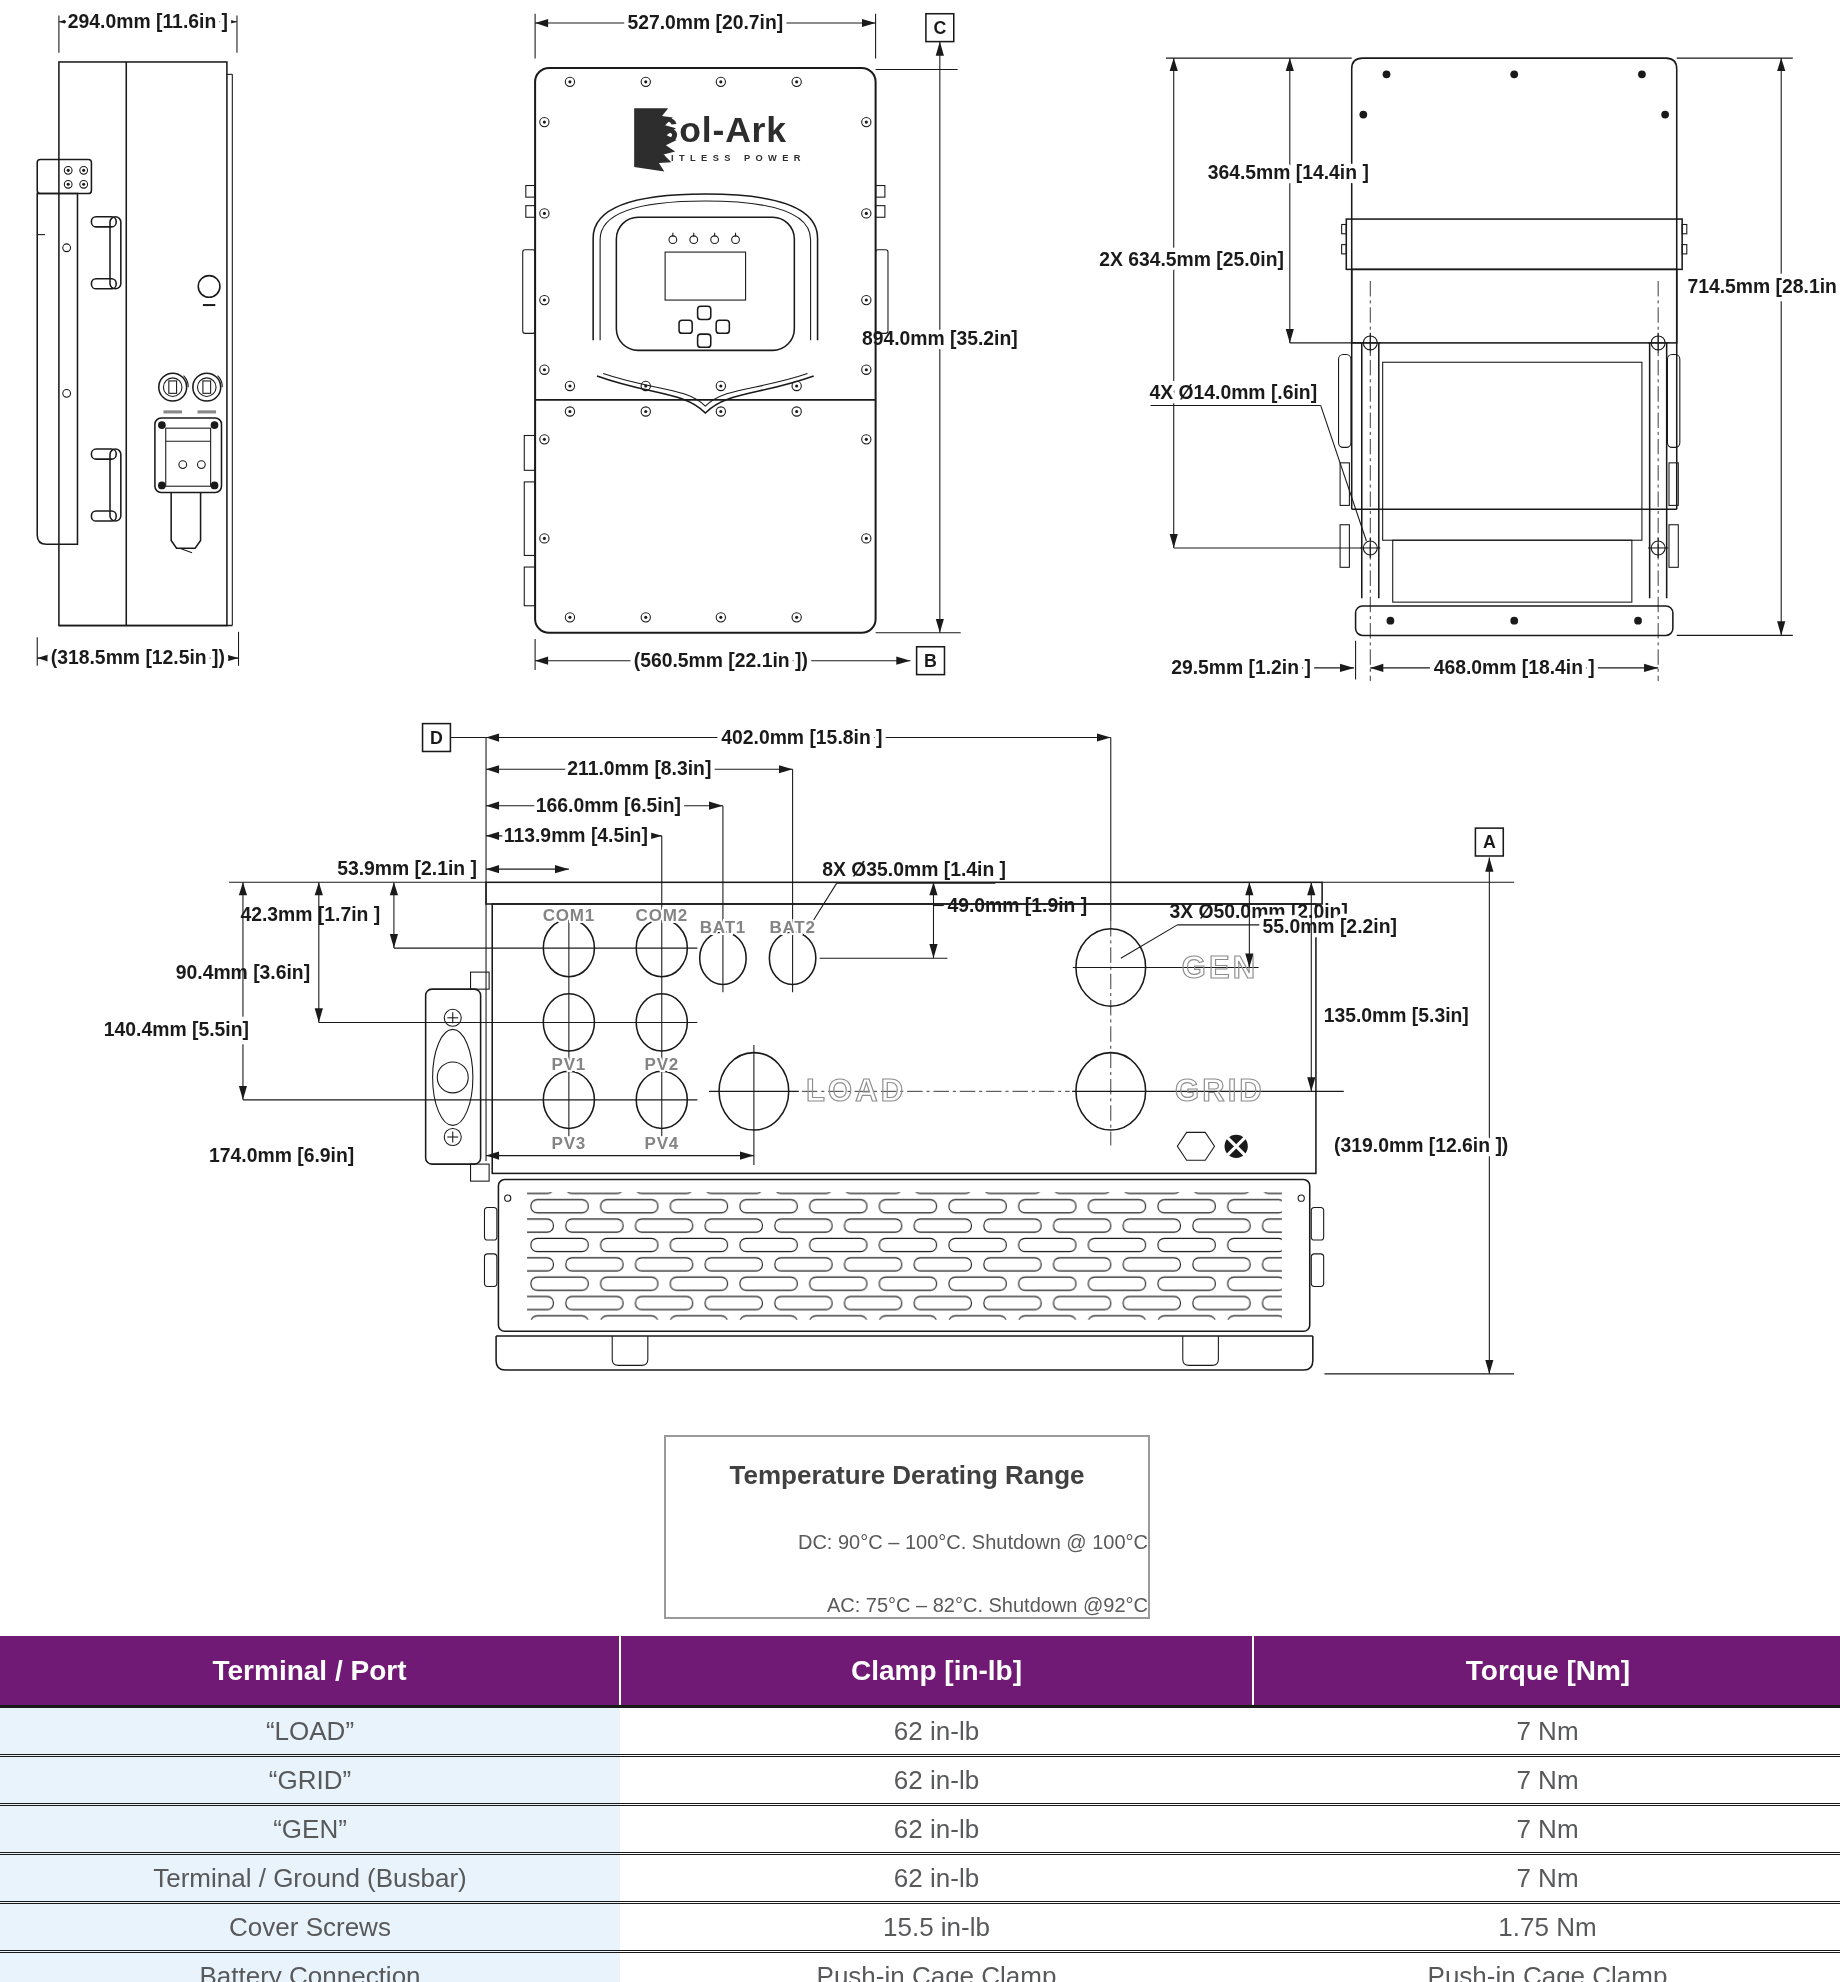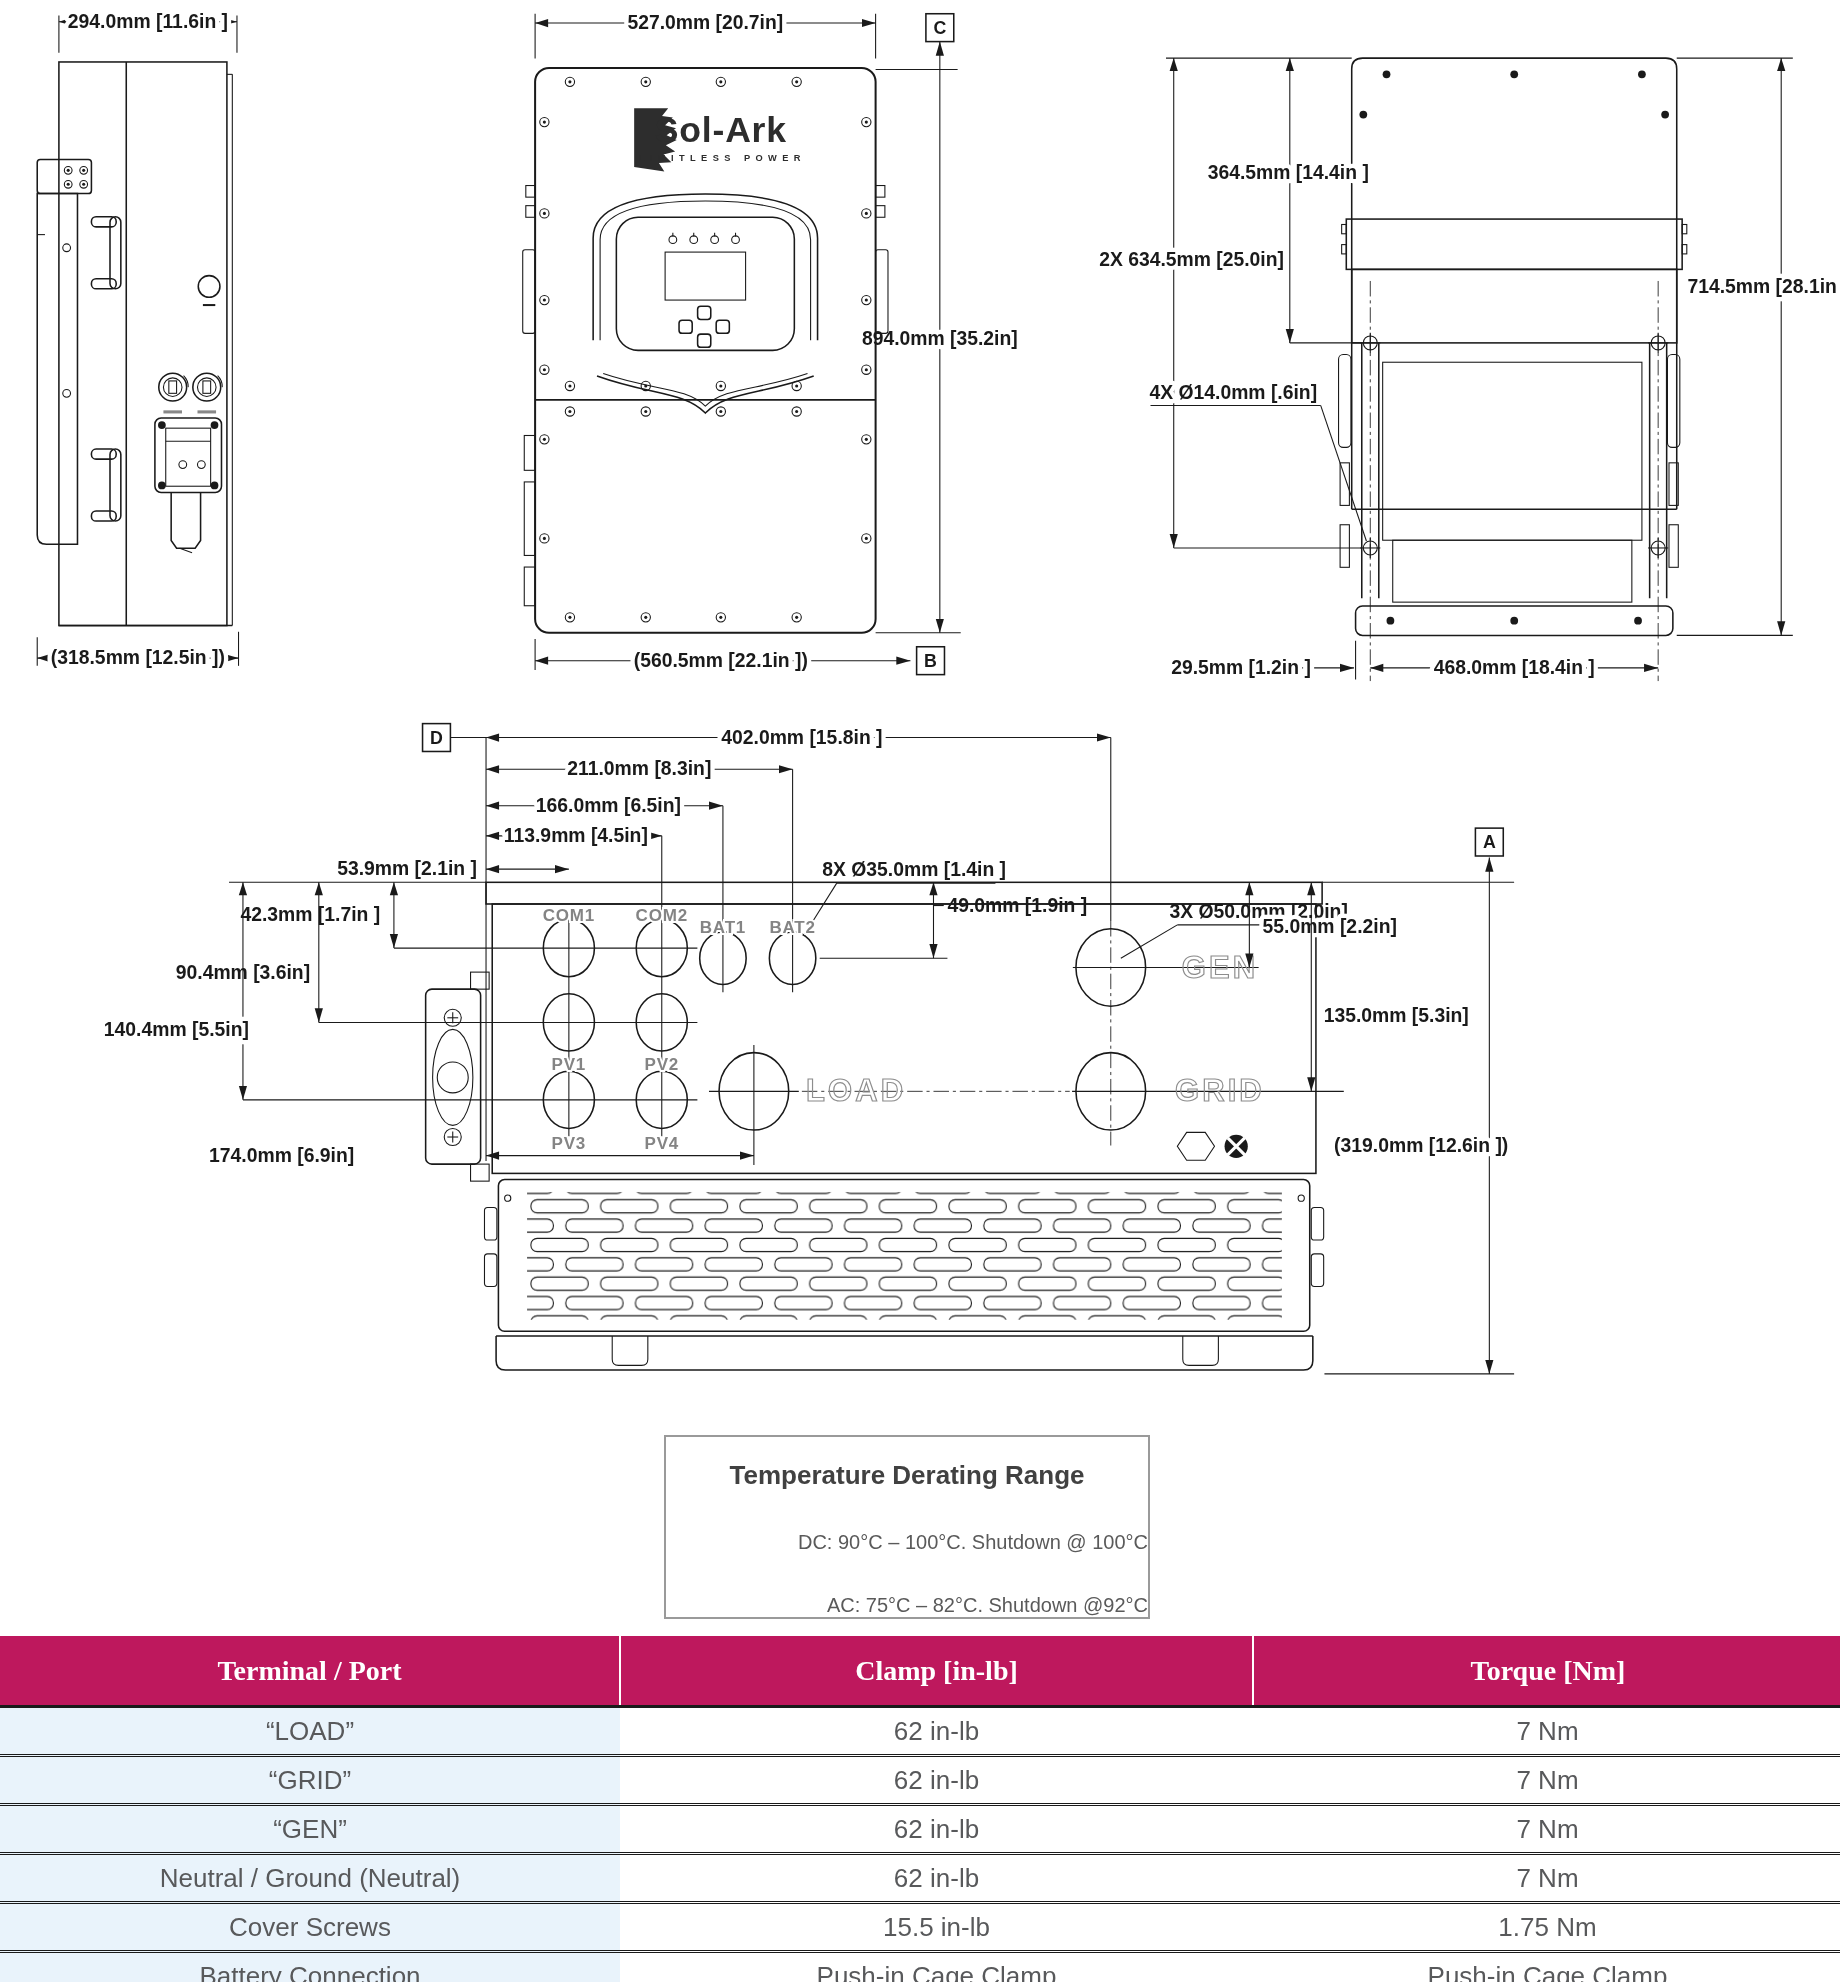--- a/index.html
+++ b/index.html
@@ -23,22 +23,22 @@
                letter-spacing:4px;text-anchor:middle;}
   text.logo{font-size:46px;font-weight:bold;fill:#2d2d2d;letter-spacing:1px;text-anchor:middle;}
   text.logosub{font-size:12px;font-weight:bold;fill:#2d2d2d;letter-spacing:7px;text-anchor:middle;}
   
   .temp-box{position:absolute;left:664px;top:1435px;width:486px;height:184px;
             border:2.3px solid #9a9a9a;background:#ffffff;text-align:center;box-sizing:border-box;}
   .temp-box .tb-title{margin-top:23px;font-size:26px;font-weight:bold;color:#414141;}
   .temp-box .tb-line{margin-top:40px;font-size:20px;color:#5a5a5a;text-align:right;}
   
   .torque-table{position:absolute;left:0;top:1636px;width:1841px;border-collapse:collapse;table-layout:fixed;}
-  .torque-table th{background:#be185d;color:#ffffff;font-size:28px;font-weight:bold;
-                   height:67px;border-bottom:3.9px solid #1a1a1a;border-left:2.3px solid #ffffff;font-family:Liberation Serif, serif;}
+  .torque-table th{background:#701a75;color:#ffffff;font-size:28px;font-weight:bold;
+                   height:67px;border-bottom:3.9px solid #1a1a1a;border-left:2.3px solid #ffffff;}
   .torque-table th:first-child{border-left:none;}
   .torque-table td{font-size:26px;color:#58595B;text-align:center;height:44px;
                    border-bottom:3.9px double #1a1a1a;background:#ffffff;margin-top:20px;}
   .torque-table td.c1{background:#E9F3FB;}
   .torque-table col.c1{width:620px;} .torque-table col.c2{width:633px;} .torque-table col.c3{width:589px;}
 </style>
 </head>
 <body>
 
 <svg style="left:14px;top:6.2px" width="240" height="674" viewBox="0 0 310 870">
@@ -560,21 +560,21 @@
       <td class="c1">“GRID”</td>
       <td>62 in-lb</td>
       <td>7 Nm</td>
     </tr>
     <tr>
       <td class="c1">“GEN”</td>
       <td>62 in-lb</td>
       <td>7 Nm</td>
     </tr>
     <tr>
-      <td class="c1">Neutral / Ground (Neutral)</td>
+      <td class="c1">Terminal / Ground (Busbar)</td>
       <td>62 in-lb</td>
       <td>7 Nm</td>
     </tr>
     <tr>
       <td class="c1">Cover Screws</td>
       <td>15.5 in-lb</td>
       <td>1.75 Nm</td>
     </tr>
     <tr>
       <td class="c1">Battery Connection</td>

